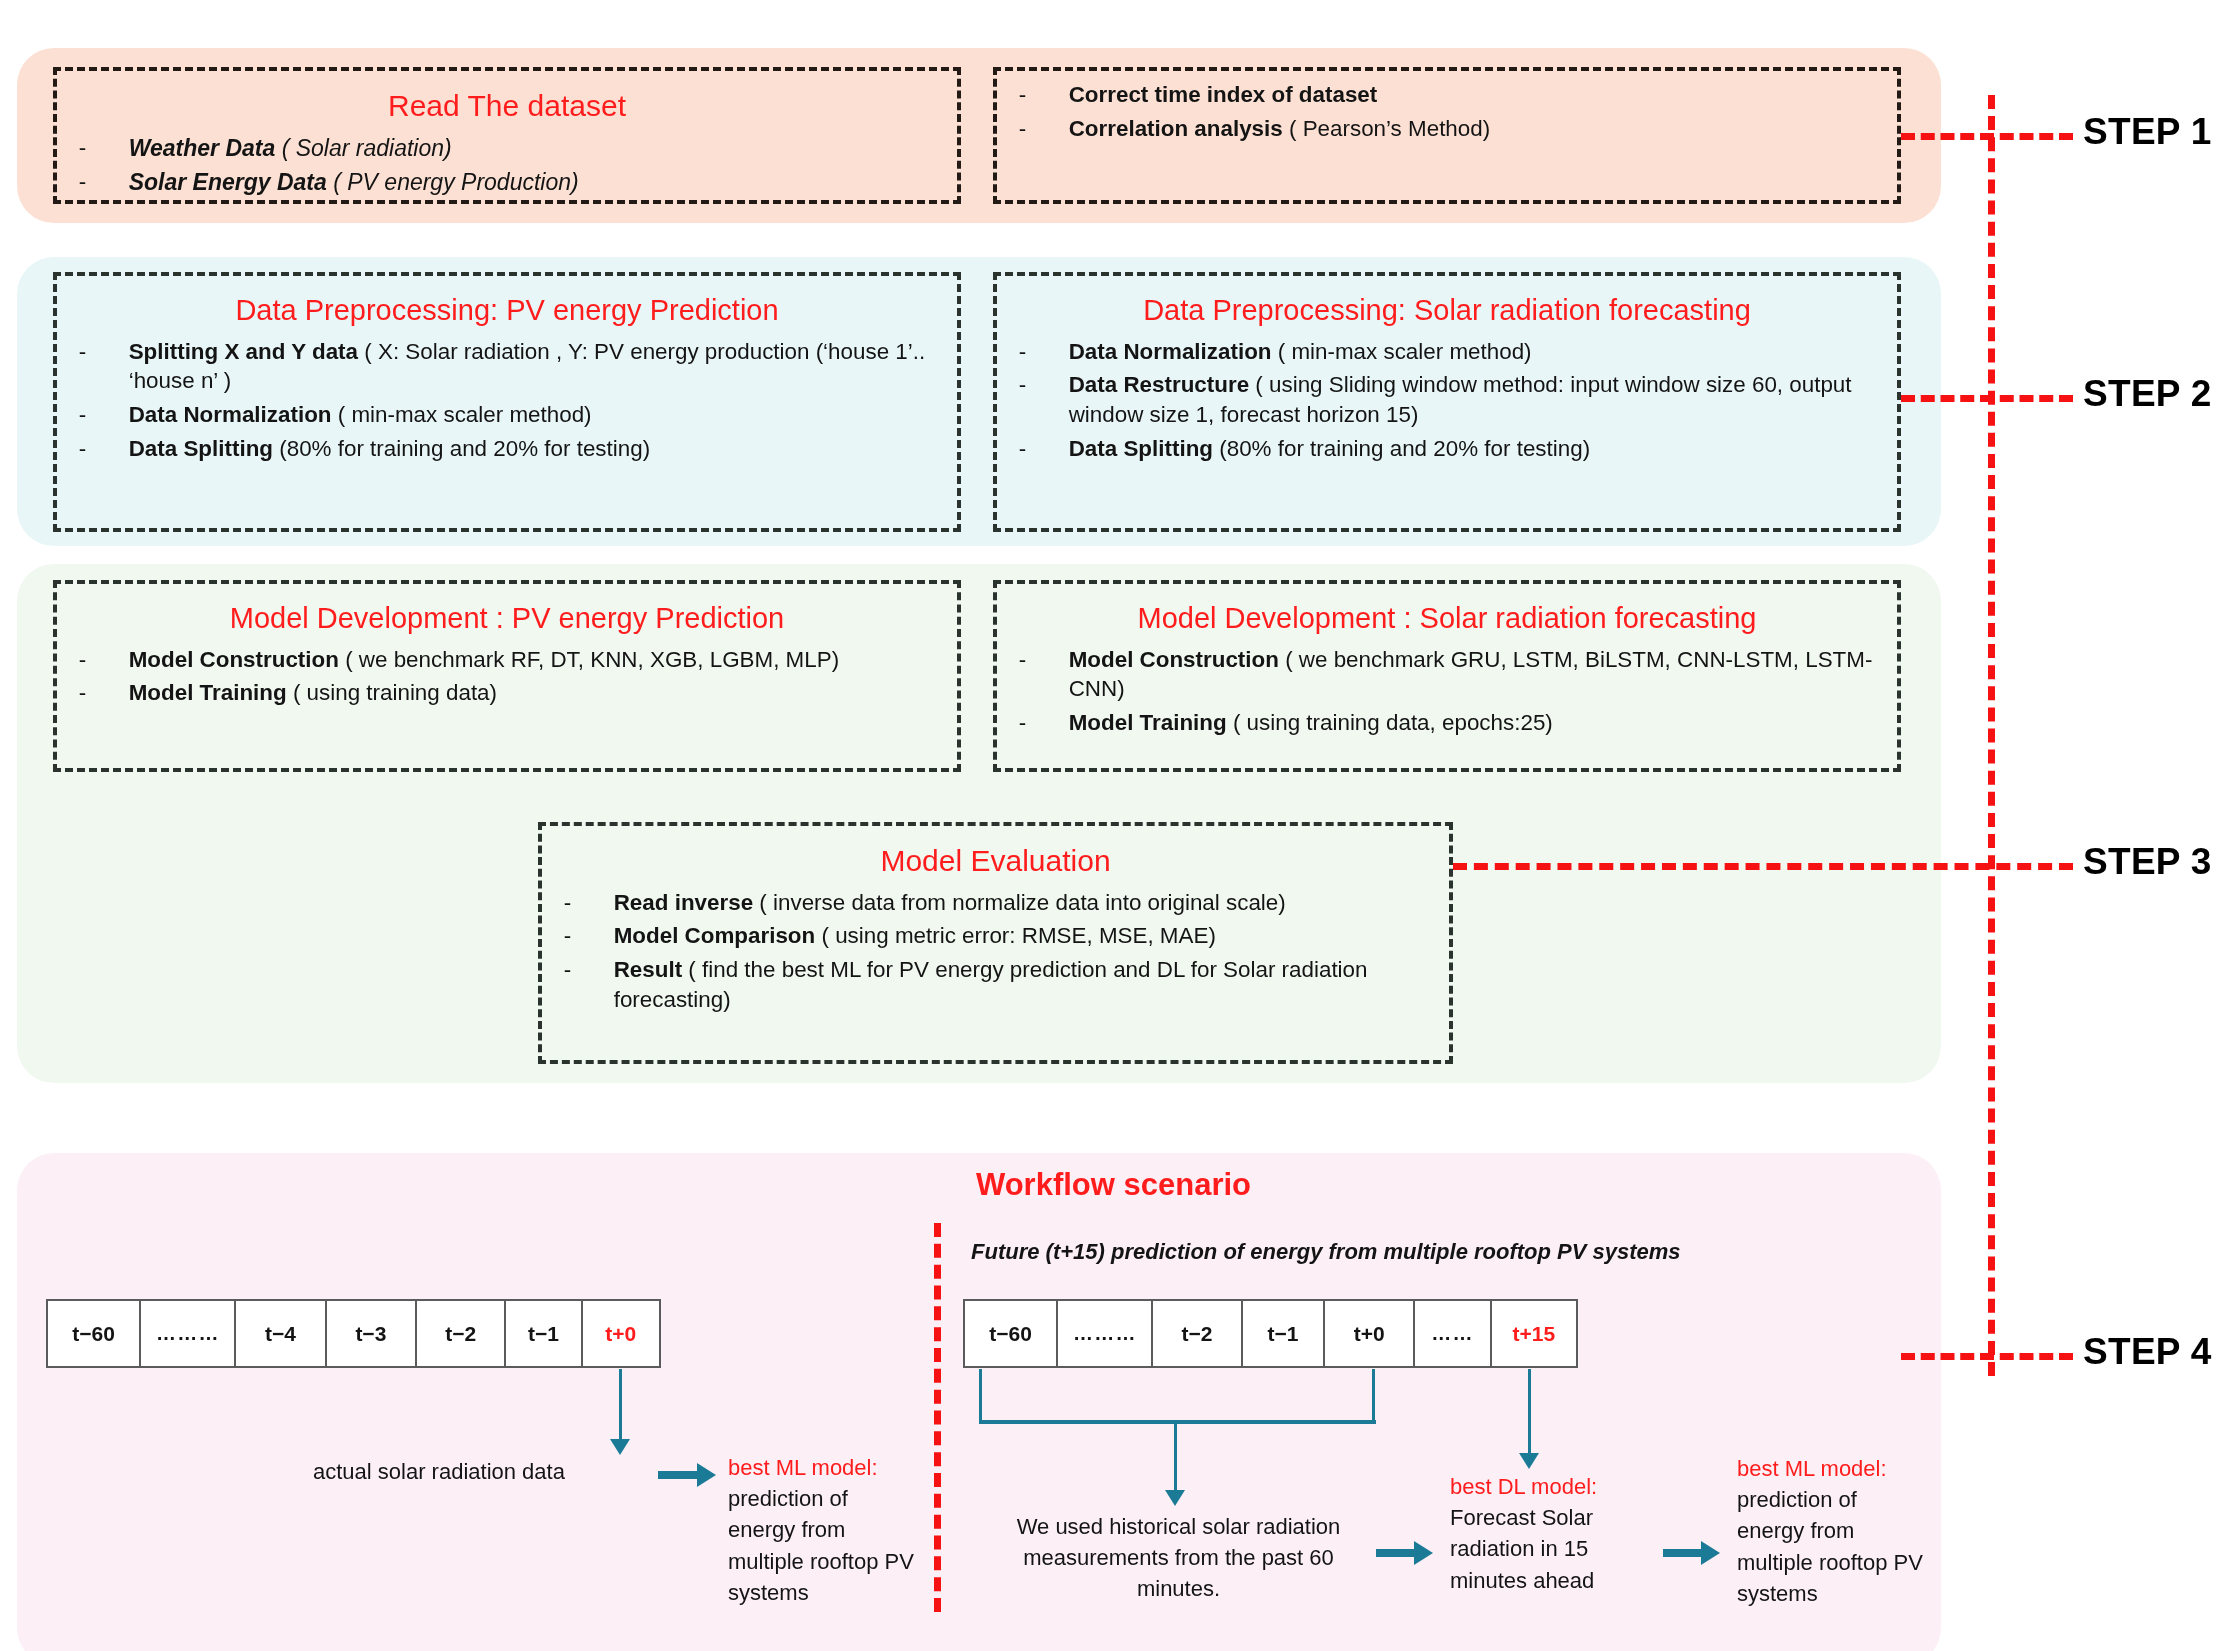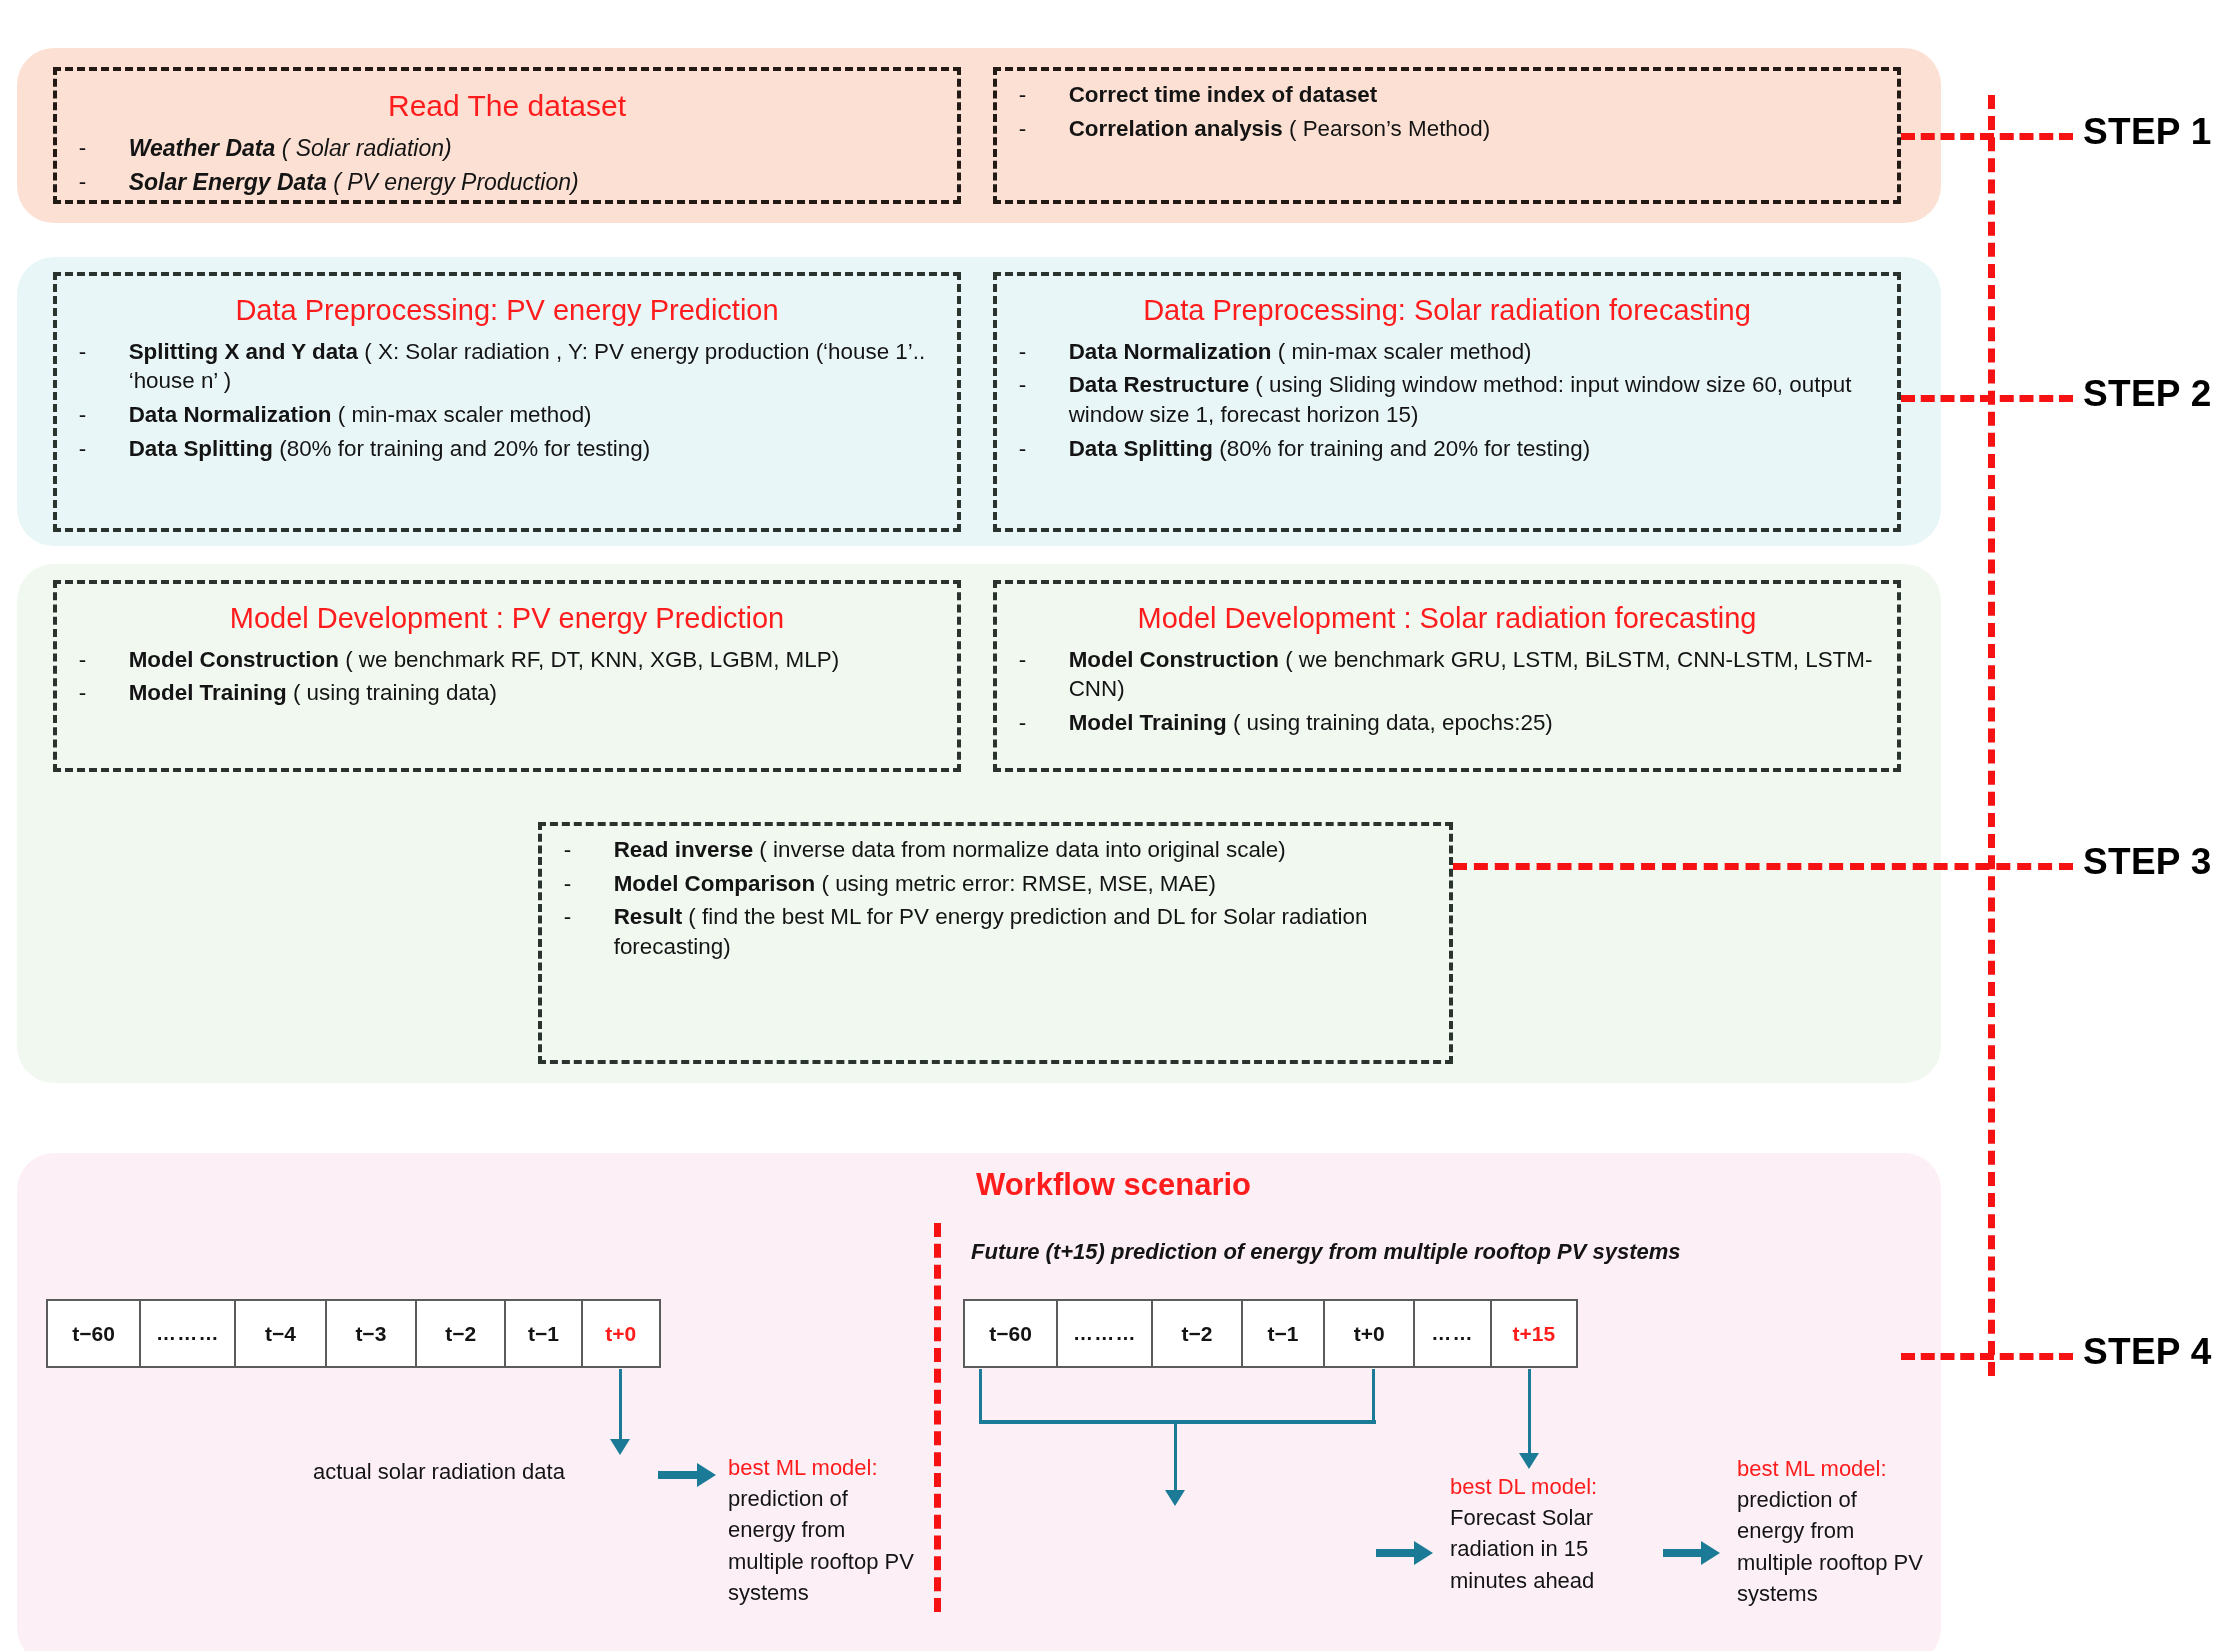--- a/index.html
+++ b/index.html
@@ -221,20 +221,21 @@
 
   <div class="dbox gray" id="box-sr-model" style="left:993px;top:541px;width:908px;height:192px;">
     <div class="btitle narrow">Model Development : Solar radiation forecasting</div>
     <ul class="blist">
       <li><span class="dash">-</span><b>Model Construction</b> <span>( we benchmark GRU, LSTM, BiLSTM, CNN-LSTM, LSTM-CNN)</span></li>
       <li><span class="dash">-</span><b>Model Training</b> <span>( using training data, epochs:25)</span></li>
     </ul>
   </div>
 
   <div class="dbox gray" id="box-eval" style="left:538px;top:783px;width:915px;height:242px;">
+    <div class="btitle">Model Evaluation</div>
     <ul class="blist">
       <li><span class="dash">-</span><b>Read inverse</b> <span>( inverse data from normalize data into original scale)</span></li>
       <li><span class="dash">-</span><b>Model Comparison</b> <span>( using metric error: RMSE, MSE, MAE)</span></li>
       <li><span class="dash">-</span><b>Result</b> <span>( find the best ML for PV energy prediction and DL for Solar radiation forecasting)</span></li>
     </ul>
   </div>
 
   <div class="panel" id="panel-step4"></div>
 
   <div id="wf-title">Workflow scenario</div>
@@ -278,20 +279,21 @@
 
   <div class="tline" style="left:979px;top:1330px;width:3.2px;height:55px;"></div>
   <div class="tline" style="left:979px;top:1381px;width:397px;height:3.8px;"></div>
   <div class="tline" style="left:1372px;top:1330px;width:3.2px;height:55px;"></div>
   <div class="tline" style="left:1174px;top:1381px;width:3.2px;height:76px;"></div>
   <div class="tarrow-down" style="left:1165px;top:1451px;"></div>
 
   <div class="tline" style="left:1528px;top:1330px;width:3.2px;height:90px;"></div>
   <div class="tarrow-down" style="left:1519px;top:1414px;"></div>
 
+  <div class="wf-text center" style="left:999px;top:1472px;width:359px;">We used historical solar radiation measurements from the past 60 minutes.</div>
 
   <div class="tline" style="left:1376px;top:1510px;width:40px;height:7.7px;"></div>
   <div class="tarrow-right" style="left:1414px;top:1502px;"></div>
 
   <div class="wf-text" style="left:1450px;top:1432px;width:192px;">
     <span class="redlbl">best DL model:</span>
     <span>Forecast Solar radiation in 15 minutes ahead</span>
   </div>
 
   <div class="tline" style="left:1663px;top:1510px;width:40px;height:7.7px;"></div>

